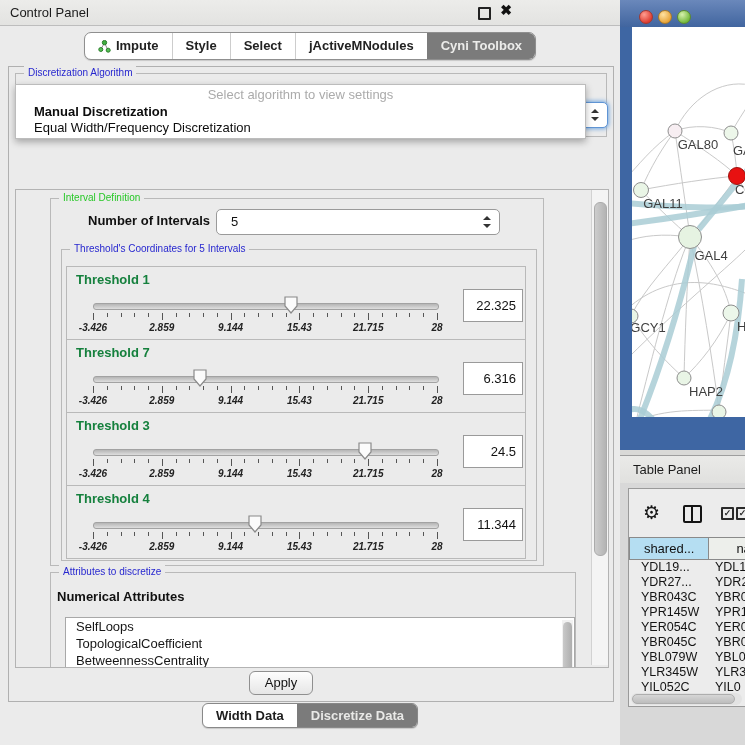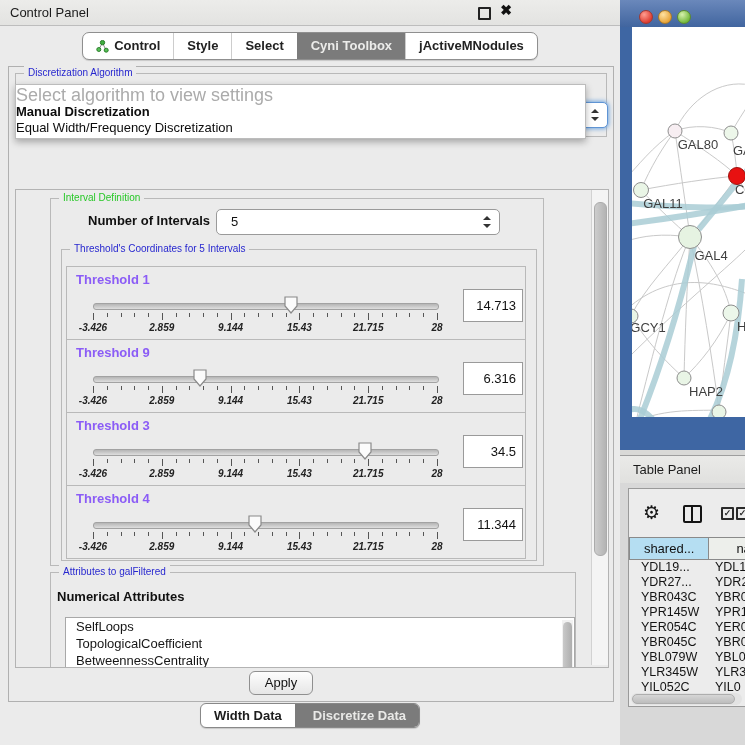--- a/index.html
+++ b/index.html
@@ -36,32 +36,32 @@
   .spin-arrows .up{position:absolute;top:0;left:1px;width:0;height:0;border-left:4px solid transparent;
       border-right:4px solid transparent;border-bottom:4px solid #333;}
   .spin-arrows .dn{position:absolute;bottom:0;left:1px;width:0;height:0;border-left:4px solid transparent;
       border-right:4px solid transparent;border-top:4px solid #333;}
 
   #algo-combo{left:14px;top:28px;width:576px;height:24px;border:1px solid #5f94d4;
       box-shadow:0 0 4px 1px #74a8e0;}
 
   #algo-popup{left:6px;top:17px;width:569px;height:53px;background:#fff;border:1px solid #bcbcbc;
       box-shadow:0 3px 7px rgba(0,0,0,.3);z-index:40;}
-  #popup-placeholder{left:0;top:2px;width:100%;font-size:18px;color:#ababab;line-height:16px;}
-  .popup-opt{position:absolute;left:0;font-size:13px;line-height:16px;color:#0d0d0d;white-space:nowrap;}
+  #popup-placeholder{left:0;top:2px;width:100%;text-align:center;font-size:13px;color:#ababab;line-height:16px;}
+  .popup-opt{position:absolute;left:18px;font-size:13px;line-height:16px;color:#0d0d0d;white-space:nowrap;}
 
   #scrollpanel{left:6px;top:122px;width:592px;height:477px;border:1px solid #b3b3b3;background:#ebebeb;
       overflow:hidden;}
   #sp-scrollbar{position:absolute;right:0;top:0;width:16px;height:475px;background:#f4f4f4;
       border-left:1px solid #d2d2d2;}
   #sp-thumb{position:absolute;left:2px;top:12px;width:11px;height:352px;border-radius:6px;
       background:linear-gradient(90deg,#cdcdcd,#b3b3b3);border:1px solid #ababab;}
 
   .thr-box{position:absolute;left:4px;width:458px;height:72px;background:#ebebeb;border:1px solid #b9b9b9;}
-  .thr-label{position:absolute;left:9px;top:5px;font-size:13px;font-weight:bold;color:#8b5cf6;}
+  .thr-label{position:absolute;left:9px;top:5px;font-size:13px;font-weight:bold;color:#15803d;}
   .thr-track{position:absolute;left:26px;top:36px;width:344px;height:5px;border-radius:3px;
       background:linear-gradient(#b5b5b5,#dedede);border:1px solid #a2a2a2;}
   .thr-thumb{position:absolute;top:29px;width:14px;height:18px;}
   .tick{position:absolute;width:1px;background:#555;}
   .tick-lab{position:absolute;width:50px;text-align:center;font-size:10px;font-weight:bold;color:#222;font-style:italic;}
   .thr-value{position:absolute;left:396px;top:22px;width:52px;height:31px;background:#fff;
       border:1px solid #9a9a9a;font-size:13px;line-height:31px;text-align:right;padding-right:6px;color:#111;}
 
   #attr-list{position:absolute;left:14px;top:44px;width:508px;height:200px;background:#fff;
       border:1px solid #a8a8a8;overflow:hidden;}
@@ -70,21 +70,21 @@
   #attr-thumb{position:absolute;left:1px;top:2px;width:9px;height:58px;border-radius:5px;
       background:linear-gradient(90deg,#c9c9c9,#aeaeae);}
 
   #apply-btn{left:240px;top:604px;width:62px;height:22px;background:linear-gradient(#fdfdfd,#e6e6e6);
       border:1px solid #8f8f8f;border-radius:6px;font-size:13px;line-height:21px;text-align:center;color:#111;}
 
   #bottom-tabrow{left:0;top:703px;width:620px;height:25px;display:flex;justify-content:center;}
   #bottom-tabs{display:inline-flex;height:23px;background:#fff;border:1px solid #888;border-radius:6px;
       overflow:hidden;box-shadow:0 1px 1px rgba(0,0,0,.15);}
   .b-tab{padding:0 13px;line-height:23px;font-size:13px;font-weight:bold;color:#1d1d1d;
-      border-left:5px solid #22c55e;white-space:nowrap;}
+      border-left:1px solid #22c55e;white-space:nowrap;}
   .b-tab:first-child{border-left:none;}
   .b-tab.sel{background:#7b7b7b;color:#e9e9e7;border-left-color:#7b7b7b;}
 
   
   #netwin{left:620px;top:0;width:125px;height:450px;background:#3e66a3;}
   #net-titlebar{left:0;top:0;width:125px;height:27px;background:linear-gradient(#6a88bb,#41659f);}
   .mac-btn{position:absolute;top:10px;width:12px;height:12px;border-radius:50%;}
   #mac-close{left:19px;background:radial-gradient(circle at 35% 30%,#ff9d90,#dd3b30 72%);border:1px solid #a33830;}
   #mac-min{left:38px;background:radial-gradient(circle at 35% 30%,#ffe2a2,#e7a439 72%);border:1px solid #aa7a28;}
   #mac-zoom{left:57px;background:radial-gradient(circle at 35% 30%,#d6f0ac,#74b93c 72%);border:1px solid #5c8c2e;}
@@ -130,33 +130,33 @@
     <div id="cp-tabrow" class="abs">
       <div id="cp-tabs">
           <div class="cp-tab">
             <svg width="13" height="13" viewBox="0 0 13 13">
               <line x1="6.5" y1="3" x2="3" y2="9" stroke="#8a8a8a" stroke-width="1"></line>
               <line x1="6.5" y1="3" x2="10" y2="10" stroke="#8a8a8a" stroke-width="1"></line>
               <circle cx="6.5" cy="2.6" r="2.2" fill="#3fae3f" stroke="#2b7d2b"></circle>
               <circle cx="2.8" cy="9.5" r="2" fill="#56c056" stroke="#2b7d2b"></circle>
               <circle cx="10.2" cy="10.2" r="2" fill="#56c056" stroke="#2b7d2b"></circle>
             </svg>
-            <span>Control</span>
+            <span>Impute</span>
           </div>
           <div class="cp-tab">
             <span>Style</span>
           </div>
           <div class="cp-tab">
             <span>Select</span>
           </div>
+          <div class="cp-tab">
+            <span>jActiveMNodules</span>
+          </div>
           <div class="cp-tab sel">
             <span>Cyni Toolbox</span>
-          </div>
-          <div class="cp-tab">
-            <span>jActiveMNodules</span>
           </div>
         </div>
     </div>
 
     <div id="cp-main" class="abs">
 
       <div class="group" style="left:6px;top:6px;width:590px;height:62px;">
         <span class="group-title t-blue">Discretization Algorithm</span>
         <div id="algo-combo" class="combo">
           <span class="spin-arrows">
@@ -223,24 +223,24 @@
                   <div class="tick" style="left: 370px; top: 46px; height: 7px;"></div>
                   <div class="tick-lab" style="left: 1px; top: 55px;">-3.426</div>
                   <div class="tick-lab" style="left: 69.8px; top: 55px;">2.859</div>
                   <div class="tick-lab" style="left: 138.6px; top: 55px;">9.144</div>
                   <div class="tick-lab" style="left: 207.4px; top: 55px;">15.43</div>
                   <div class="tick-lab" style="left: 276.2px; top: 55px;">21.715</div>
                   <div class="tick-lab" style="left: 345px; top: 55px;">28</div>
                   <div class="thr-thumb" style="left: 217.488px;"><svg width="14" height="18">
                       <path d="M1,1 h12 v9 l-6,7 l-6,-7 z" fill="#fbfbfb" stroke="#8a8a8a" stroke-width="1.2"></path>
                     </svg></div>
-                  <div class="thr-value">14.713</div>
+                  <div class="thr-value">22.325</div>
                 </div>
                 <div class="thr-box" style="top: 89px;">
-                  <div class="thr-label">Threshold 9</div>
+                  <div class="thr-label">Threshold 7</div>
                   <div class="thr-track"></div>
                   <div class="tick" style="left: 26px; top: 46px; height: 7px;"></div>
                   <div class="tick" style="left: 39.76px; top: 46px; height: 4px;"></div>
                   <div class="tick" style="left: 53.52px; top: 46px; height: 4px;"></div>
                   <div class="tick" style="left: 67.28px; top: 46px; height: 4px;"></div>
                   <div class="tick" style="left: 81.04px; top: 46px; height: 4px;"></div>
                   <div class="tick" style="left: 94.8px; top: 46px; height: 7px;"></div>
                   <div class="tick" style="left: 108.56px; top: 46px; height: 4px;"></div>
                   <div class="tick" style="left: 122.32px; top: 46px; height: 4px;"></div>
                   <div class="tick" style="left: 136.08px; top: 46px; height: 4px;"></div>
@@ -303,21 +303,21 @@
                   <div class="tick" style="left: 370px; top: 46px; height: 7px;"></div>
                   <div class="tick-lab" style="left: 1px; top: 55px;">-3.426</div>
                   <div class="tick-lab" style="left: 69.8px; top: 55px;">2.859</div>
                   <div class="tick-lab" style="left: 138.6px; top: 55px;">9.144</div>
                   <div class="tick-lab" style="left: 207.4px; top: 55px;">15.43</div>
                   <div class="tick-lab" style="left: 276.2px; top: 55px;">21.715</div>
                   <div class="tick-lab" style="left: 345px; top: 55px;">28</div>
                   <div class="thr-thumb" style="left: 290.76px;"><svg width="14" height="18">
                       <path d="M1,1 h12 v9 l-6,7 l-6,-7 z" fill="#fbfbfb" stroke="#8a8a8a" stroke-width="1.2"></path>
                     </svg></div>
-                  <div class="thr-value">34.5</div>
+                  <div class="thr-value">24.5</div>
                 </div>
                 <div class="thr-box" style="top: 235px;">
                   <div class="thr-label">Threshold 4</div>
                   <div class="thr-track"></div>
                   <div class="tick" style="left: 26px; top: 46px; height: 7px;"></div>
                   <div class="tick" style="left: 39.76px; top: 46px; height: 4px;"></div>
                   <div class="tick" style="left: 53.52px; top: 46px; height: 4px;"></div>
                   <div class="tick" style="left: 67.28px; top: 46px; height: 4px;"></div>
                   <div class="tick" style="left: 81.04px; top: 46px; height: 4px;"></div>
                   <div class="tick" style="left: 94.8px; top: 46px; height: 7px;"></div>
@@ -350,21 +350,21 @@
                   <div class="thr-thumb" style="left: 180.68px;"><svg width="14" height="18">
                       <path d="M1,1 h12 v9 l-6,7 l-6,-7 z" fill="#fbfbfb" stroke="#8a8a8a" stroke-width="1.2"></path>
                     </svg></div>
                   <div class="thr-value">11.344</div>
                 </div>
               </div>
           </div>
         </div>
 
         <div class="group" style="left:34px;top:382px;width:524px;height:200px;">
-          <span class="group-title t-blue">Attributes to galFiltered</span>
+          <span class="group-title t-blue">Attributes to discretize</span>
           <span class="abs" style="left:6px;top:16px;font-size:13px;font-weight:bold;color:#111;">Numerical Attributes</span>
           <div id="attr-list">
             <div id="attr-items">
                 <div class="attr-item">SelfLoops</div>
                 <div class="attr-item">TopologicalCoefficient</div>
                 <div class="attr-item">BetweennessCentrality</div>
               </div>
             <div id="attr-scroll">
               <div id="attr-thumb"></div>
             </div>

